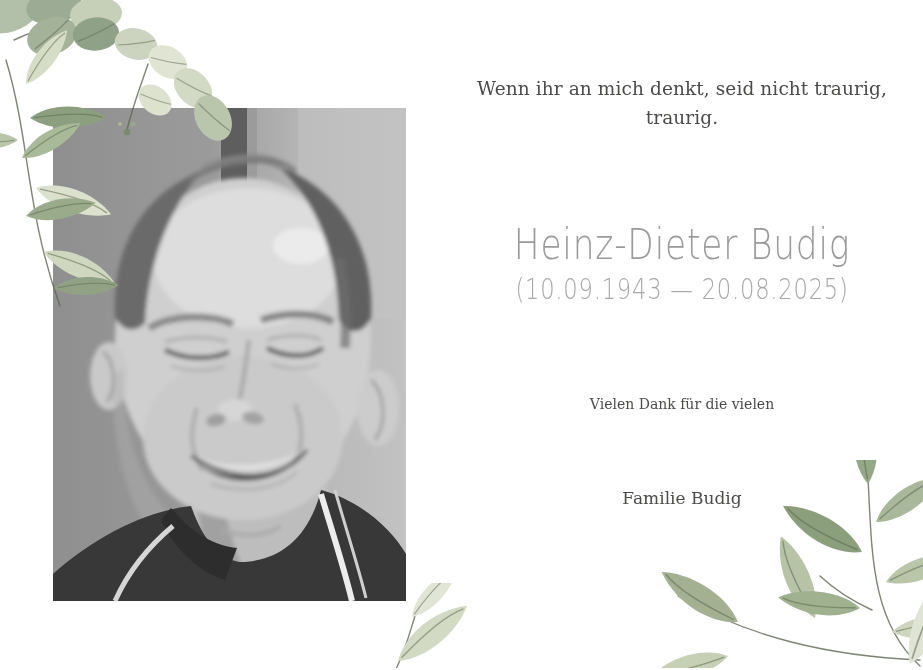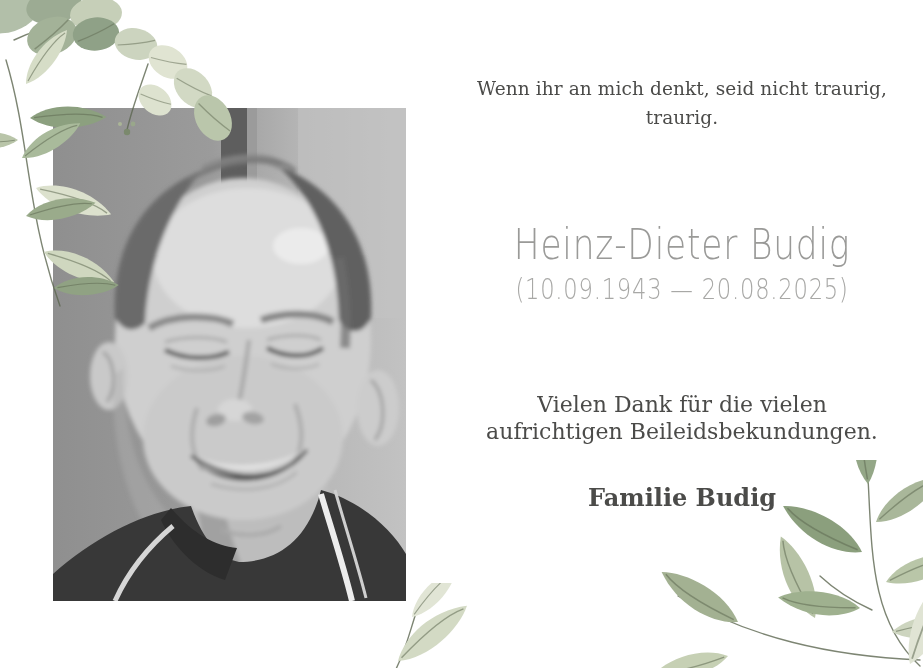--- a/index.html
+++ b/index.html
@@ -38,26 +38,26 @@
   }
   .life-dates{
     position:absolute;left:0;right:0;top:272px;
     font-family:"DejaVu Sans", sans-serif;font-weight:200;
     font-size:29px;line-height:34px;color:var(--dates-gray,#a8a8a6);
     letter-spacing:1px;white-space:nowrap;
     transform:scaleX(.78);transform-origin:center;
   }
   .thanks{
     position:absolute;left:0;right:0;top:391px;
-    font-size:22px;line-height:27px;
+    font-size:14px;line-height:27px;
   }
   .thanks-line{white-space:nowrap;}
   .signature{
     position:absolute;left:0;right:0;top:486px;
-    font-size:24px;line-height:24px;white-space:nowrap;font-weight:bold;
+    font-size:17px;line-height:24px;white-space:nowrap;
   }
   .defs-holder{position:absolute;width:0;height:0;overflow:hidden;}
 </style>
 </head>
 <body>
 
 <svg class="defs-holder" aria-hidden="true">
   <defs>
     <g id="leafShape">
       <path d="M0,0 C10,-13 34,-22 57,-15 C46,-3 20,7 0,0 Z" fill="currentColor"></path>
@@ -208,19 +208,18 @@
       <div class="quote-line">Wenn ihr an mich denkt, seid nicht traurig,</div>
       <div class="quote-line">traurig.</div>
     </div>
 
     <div class="deceased-name">Heinz-Dieter Budig</div>
 
     <div class="life-dates">(10.09.1943 — 20.08.2025)</div>
 
     <div class="thanks">
       <div class="thanks-line">Vielen Dank für die vielen</div>
-      <div class="thanks-line">aufrichtigen Beileidsbekundungen.</div>
     </div>
 
     <div class="signature">Familie Budig</div>
 
   </div>
 </div>
 
 </body></html>

